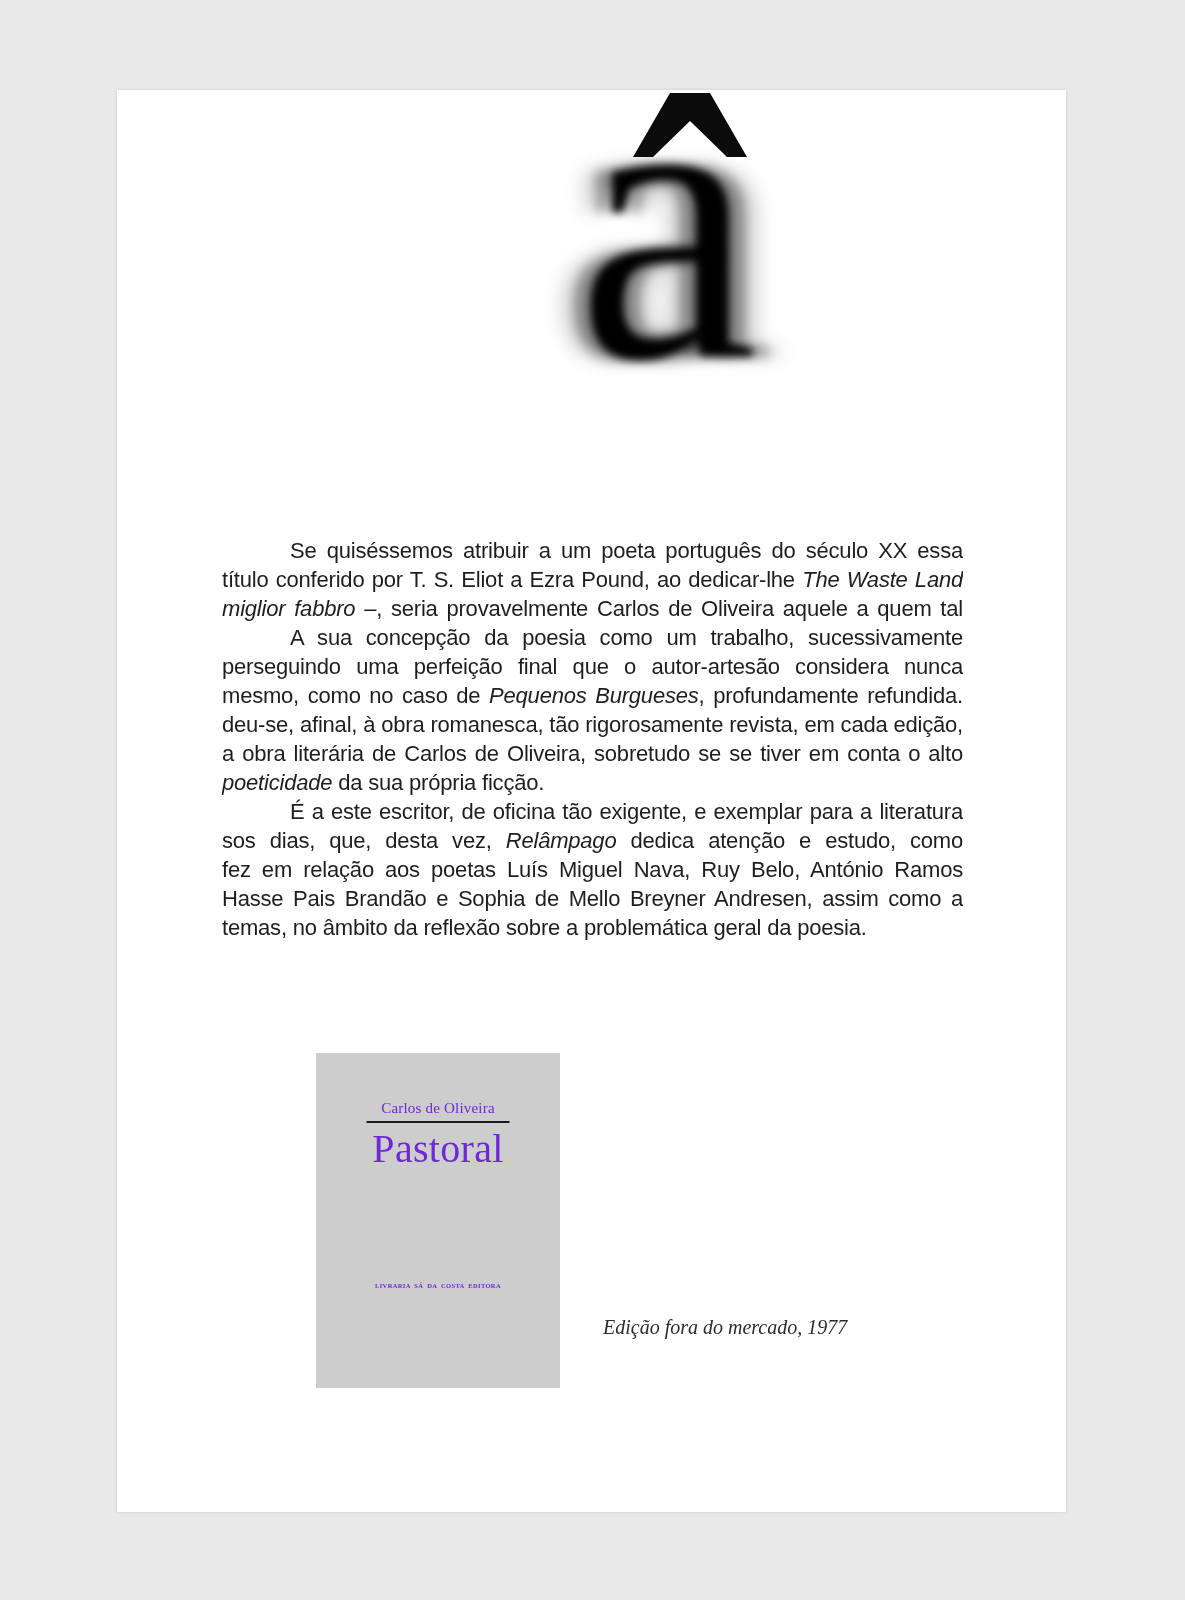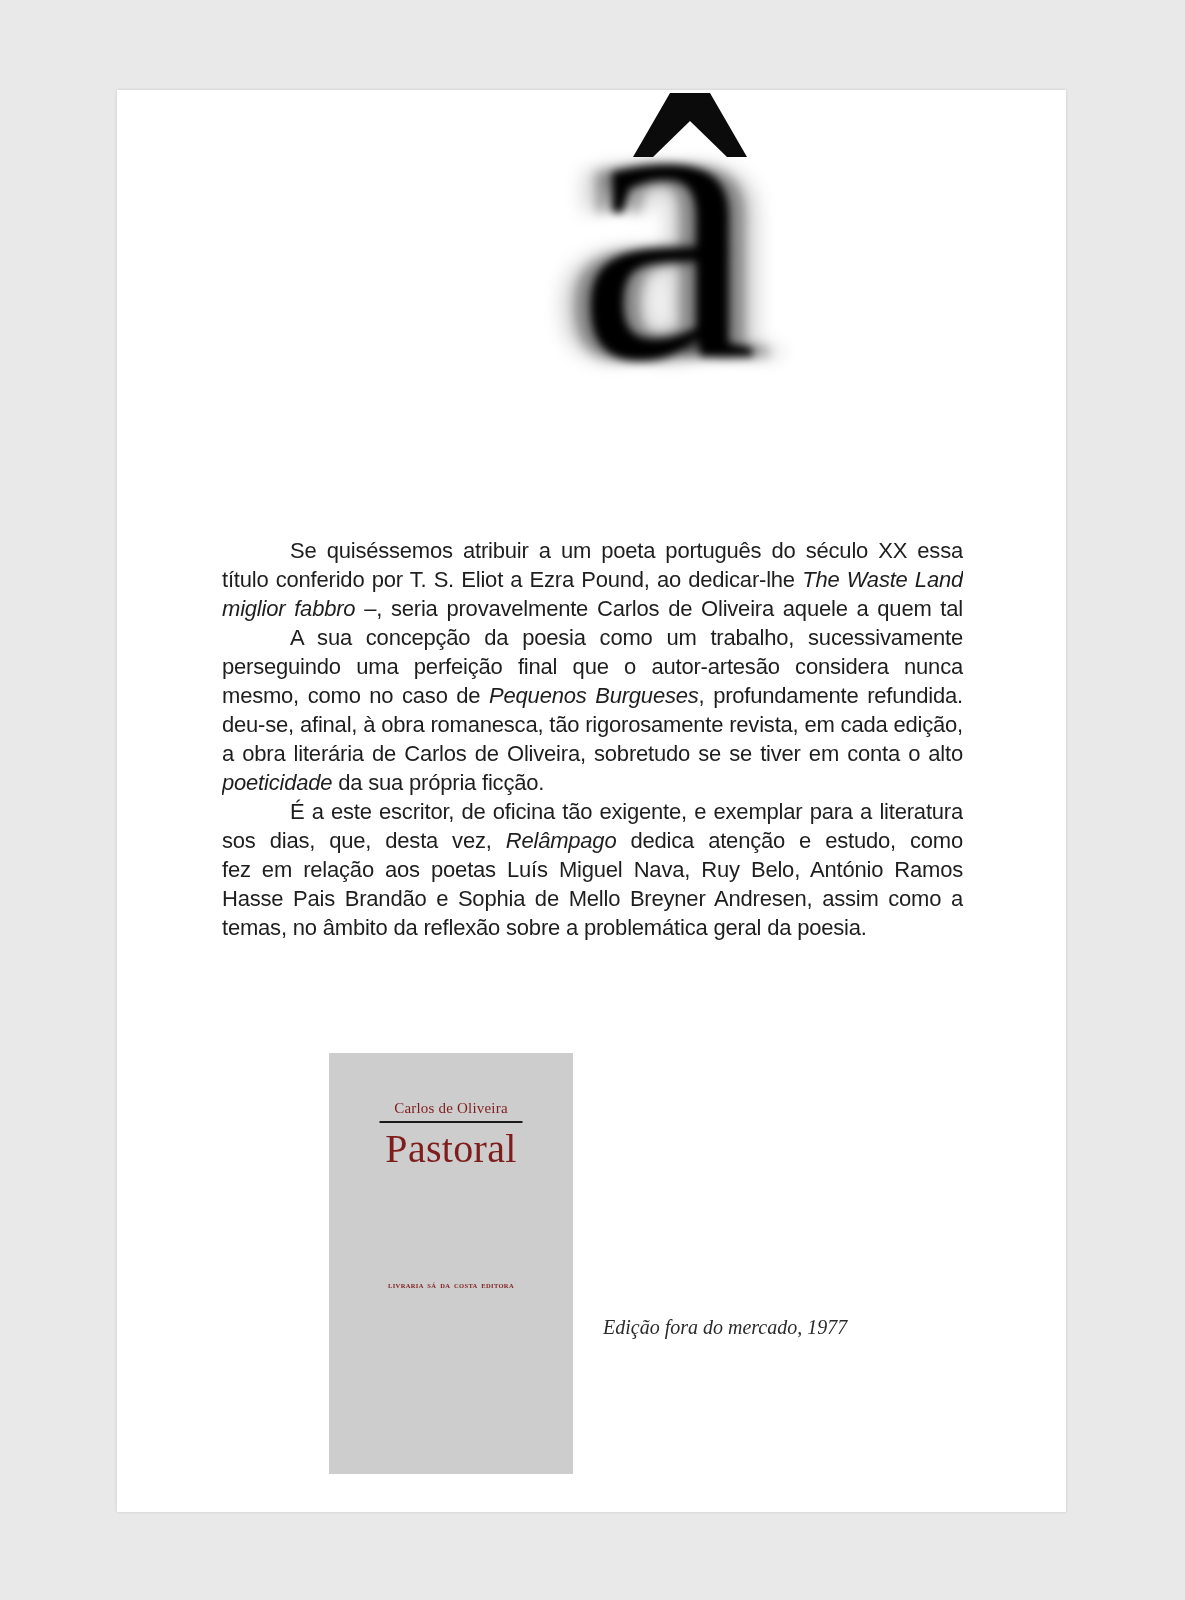--- a/index.html
+++ b/index.html
@@ -60,25 +60,25 @@
     text-align: justify;
     text-align-last: justify;
   }
   .line.last { text-align-last: left; }
   .line.indent { text-indent: 68px; }
   .line em { font-style: italic; }
 
   
   .cover {
     position: absolute;
-    left: 212px; top: 963px;
-    width: 244px; height: 421px;
+    left: 199px; top: 963px;
+    width: 244px; height: 335px;
     background: #cdcdcd;
     font-family: "Liberation Serif", serif;
-    color: #7f1d1d;
+    color: #6d28d9;
   }
   .cover-author {
     position: absolute;
     top: 47px; left: 0;
     width: 100%;
     text-align: center;
     font-size: 15px;
     letter-spacing: 0.2px;
   }
   .cover-rule {

